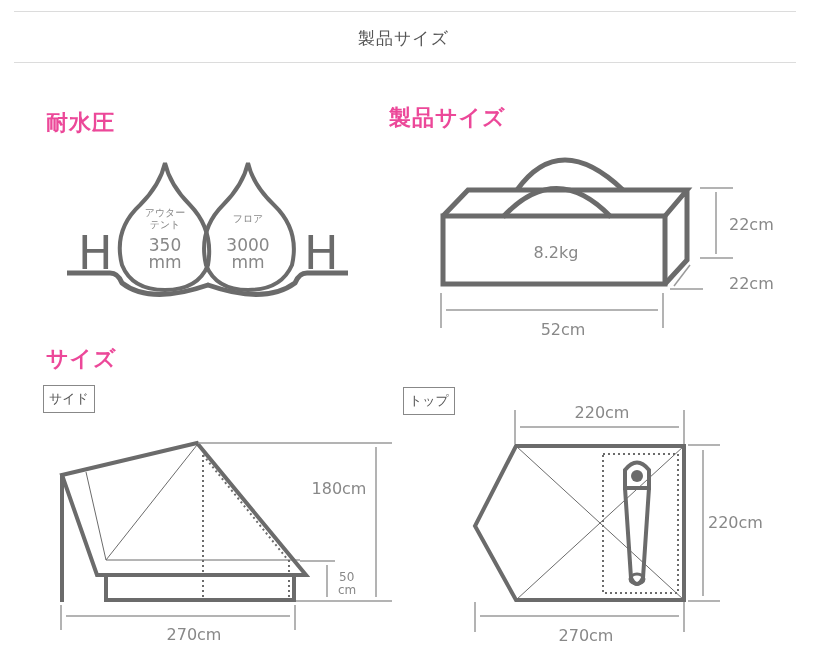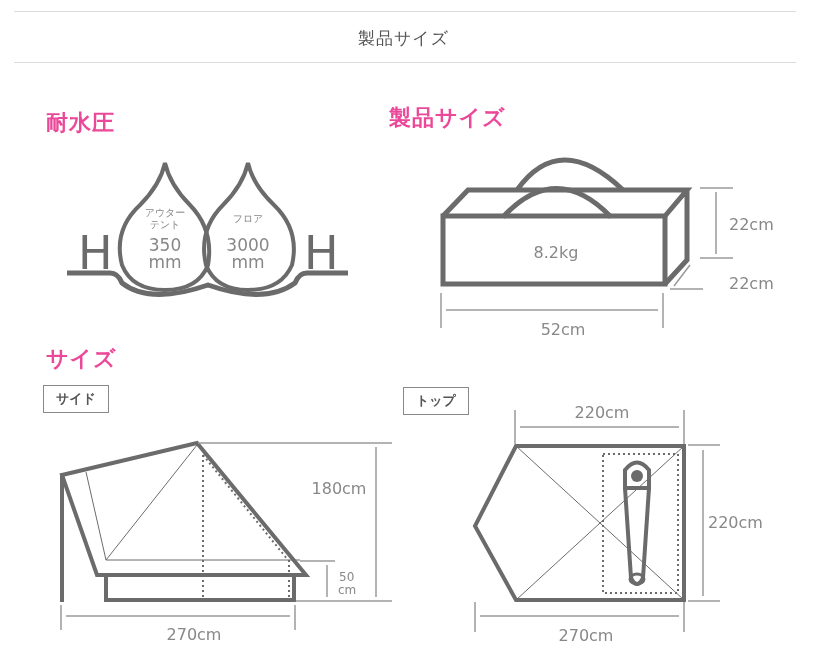--- a/index.html
+++ b/index.html
@@ -3,21 +3,21 @@
 <meta charset="utf-8">
 <style>
   html, body { margin:0; padding:0; background:#fff; }
   body { width:821px; height:660px; position:relative; overflow:hidden;
          font-family:"DejaVu Sans", "Liberation Sans", sans-serif; color:#666; }
   .hr { position:absolute; left:14px; width:782px; height:1px; background:#dcdcdc; }
   .page-title { position:absolute; left:0; width:807px; top:27px; text-align:center;
                 font-size:17px; color:#555; letter-spacing:1px; }
   .section-head { position:absolute; font-size:22px; color:#ec4899; font-weight:bold; letter-spacing:1px; }
   .tag-box { position:absolute; border:1px solid #888; font-size:13px; color:#555;
-             padding:4px 12px; font-weight:bold; }
+             padding:4px 5px; font-weight:normal; }
   svg { position:absolute; left:0; top:0; }
   .lbl { font-family:"DejaVu Sans", sans-serif; fill:#888; }
 </style>
 </head>
 <body>
 
 <div class="hr" style="top:11px;"></div>
 <div class="page-title">製品サイズ</div>
 <div class="hr" style="top:62px;"></div>
 

